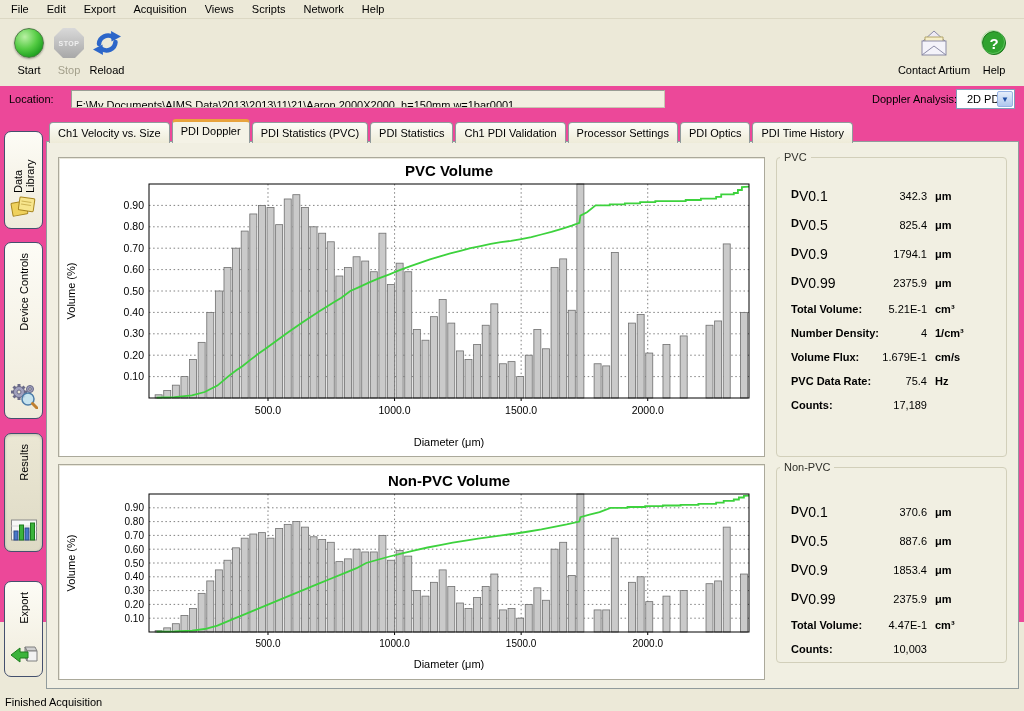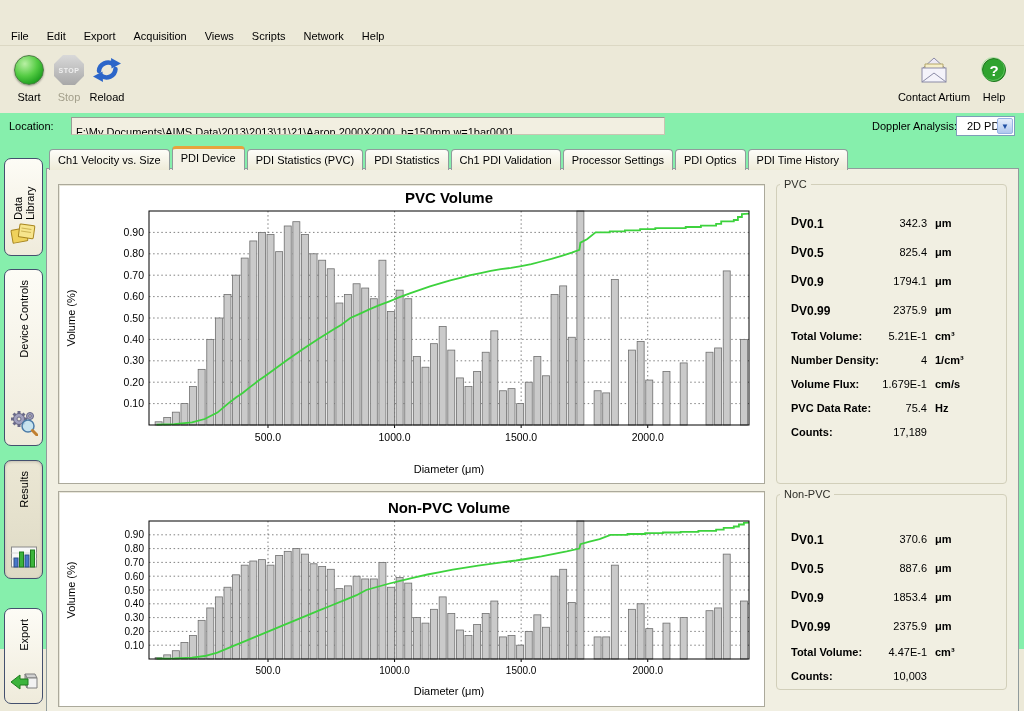--- a/index.html
+++ b/index.html
@@ -2,21 +2,21 @@
 <html><head>
 <meta charset="utf-8">
 <style>
   * { margin:0; padding:0; box-sizing:border-box; }
   html,body { width:1024px; height:711px; }
   body {
     font-family:"Liberation Sans","DejaVu Sans",sans-serif;
     font-size:11px; color:#000;
     background:#ECE9D8; overflow:hidden;
   }
-  .window { position:relative; width:1024px; height:622px; background:#86efac;margin-top:27px; }
+  .window { position:relative; width:1024px; height:622px; background:#ec4899; }
 
   
   .menubar { height:19px; display:flex; align-items:center; padding-left:2px;
              border-bottom:1px solid #DCD8C4; background:#ECE9D8; }
   .menu-item { padding:2px 9px 3px; cursor:default; }
 
   
   .toolbar { position:relative; height:67px; background:#ECE9D8; }
   .toolbtn { position:absolute; top:6px; width:46px; text-align:center; }
   .toolbtn .ticon { height:36px; display:flex; align-items:center; justify-content:center; }
@@ -75,21 +75,21 @@
   
   .groupbox { position:absolute; border:1px solid #D2CFBA; border-radius:4px; }
   #pvcStats  { left:729px; top:15px;  width:231px; height:300px; }
   #npvcStats { left:729px; top:325px; width:231px; height:196px; }
   .gb-title { position:absolute; top:-7px; left:3px; background:#F1EFE2; padding:0 4px; color:#2E2E28; }
   .srow { position:relative; }
   .srow .slabel { position:absolute; left:14px; top:50%; transform:translateY(-50%); font-weight:bold; }
   .srow .sval   { position:absolute; left:40px; width:110px; text-align:right; top:50%; transform:translateY(-50%); }
   .srow .sunit  { position:absolute; left:158px; top:50%; transform:translateY(-50%); font-weight:bold; }
   .srow.muted .slabel, .srow.muted .sval, .srow.muted .sunit { color:#9D9A86; }
-  .dlab sub { font-size:12px; font-weight:bold; }
+  .dlab sub { font-size:14px; font-weight:normal; }
 
   
   .statusbar { height:19px; padding:3px 0 0 5px; background:#ECE9D8; }
 </style>
 </head>
 <body>
 
 <div class="window">
 
   <div class="menubar">
@@ -217,21 +217,21 @@
               <polygon points="17,10 27,10 27,20 17,20" fill="#F2F2F2" stroke="#808080"></polygon>
               <polygon points="15,6 17,10 17,20 15,16" fill="#B8B8B8" stroke="#808080"></polygon>
               <polygon points="1,14 10,7 10,11 18,11 18,17 10,17 10,21" fill="#3CB43C" stroke="#1E7C1E"></polygon>
             </svg></div>
         </div>
       </div>
 
     <div class="tabpanel">
       <div class="tabstrip" id="tabstrip">
           <div class="tab">Ch1 Velocity vs. Size</div>
-          <div class="tab active">PDI Device</div>
+          <div class="tab active">PDI Doppler</div>
           <div class="tab">PDI Statistics (PVC)</div>
           <div class="tab">PDI Statistics</div>
           <div class="tab">Ch1 PDI Validation</div>
           <div class="tab">Processor Settings</div>
           <div class="tab">PDI Optics</div>
           <div class="tab">PDI Time History</div>
         </div>
       <div class="tabcontent">
 
         <div class="chartbox" id="pvcBox">

